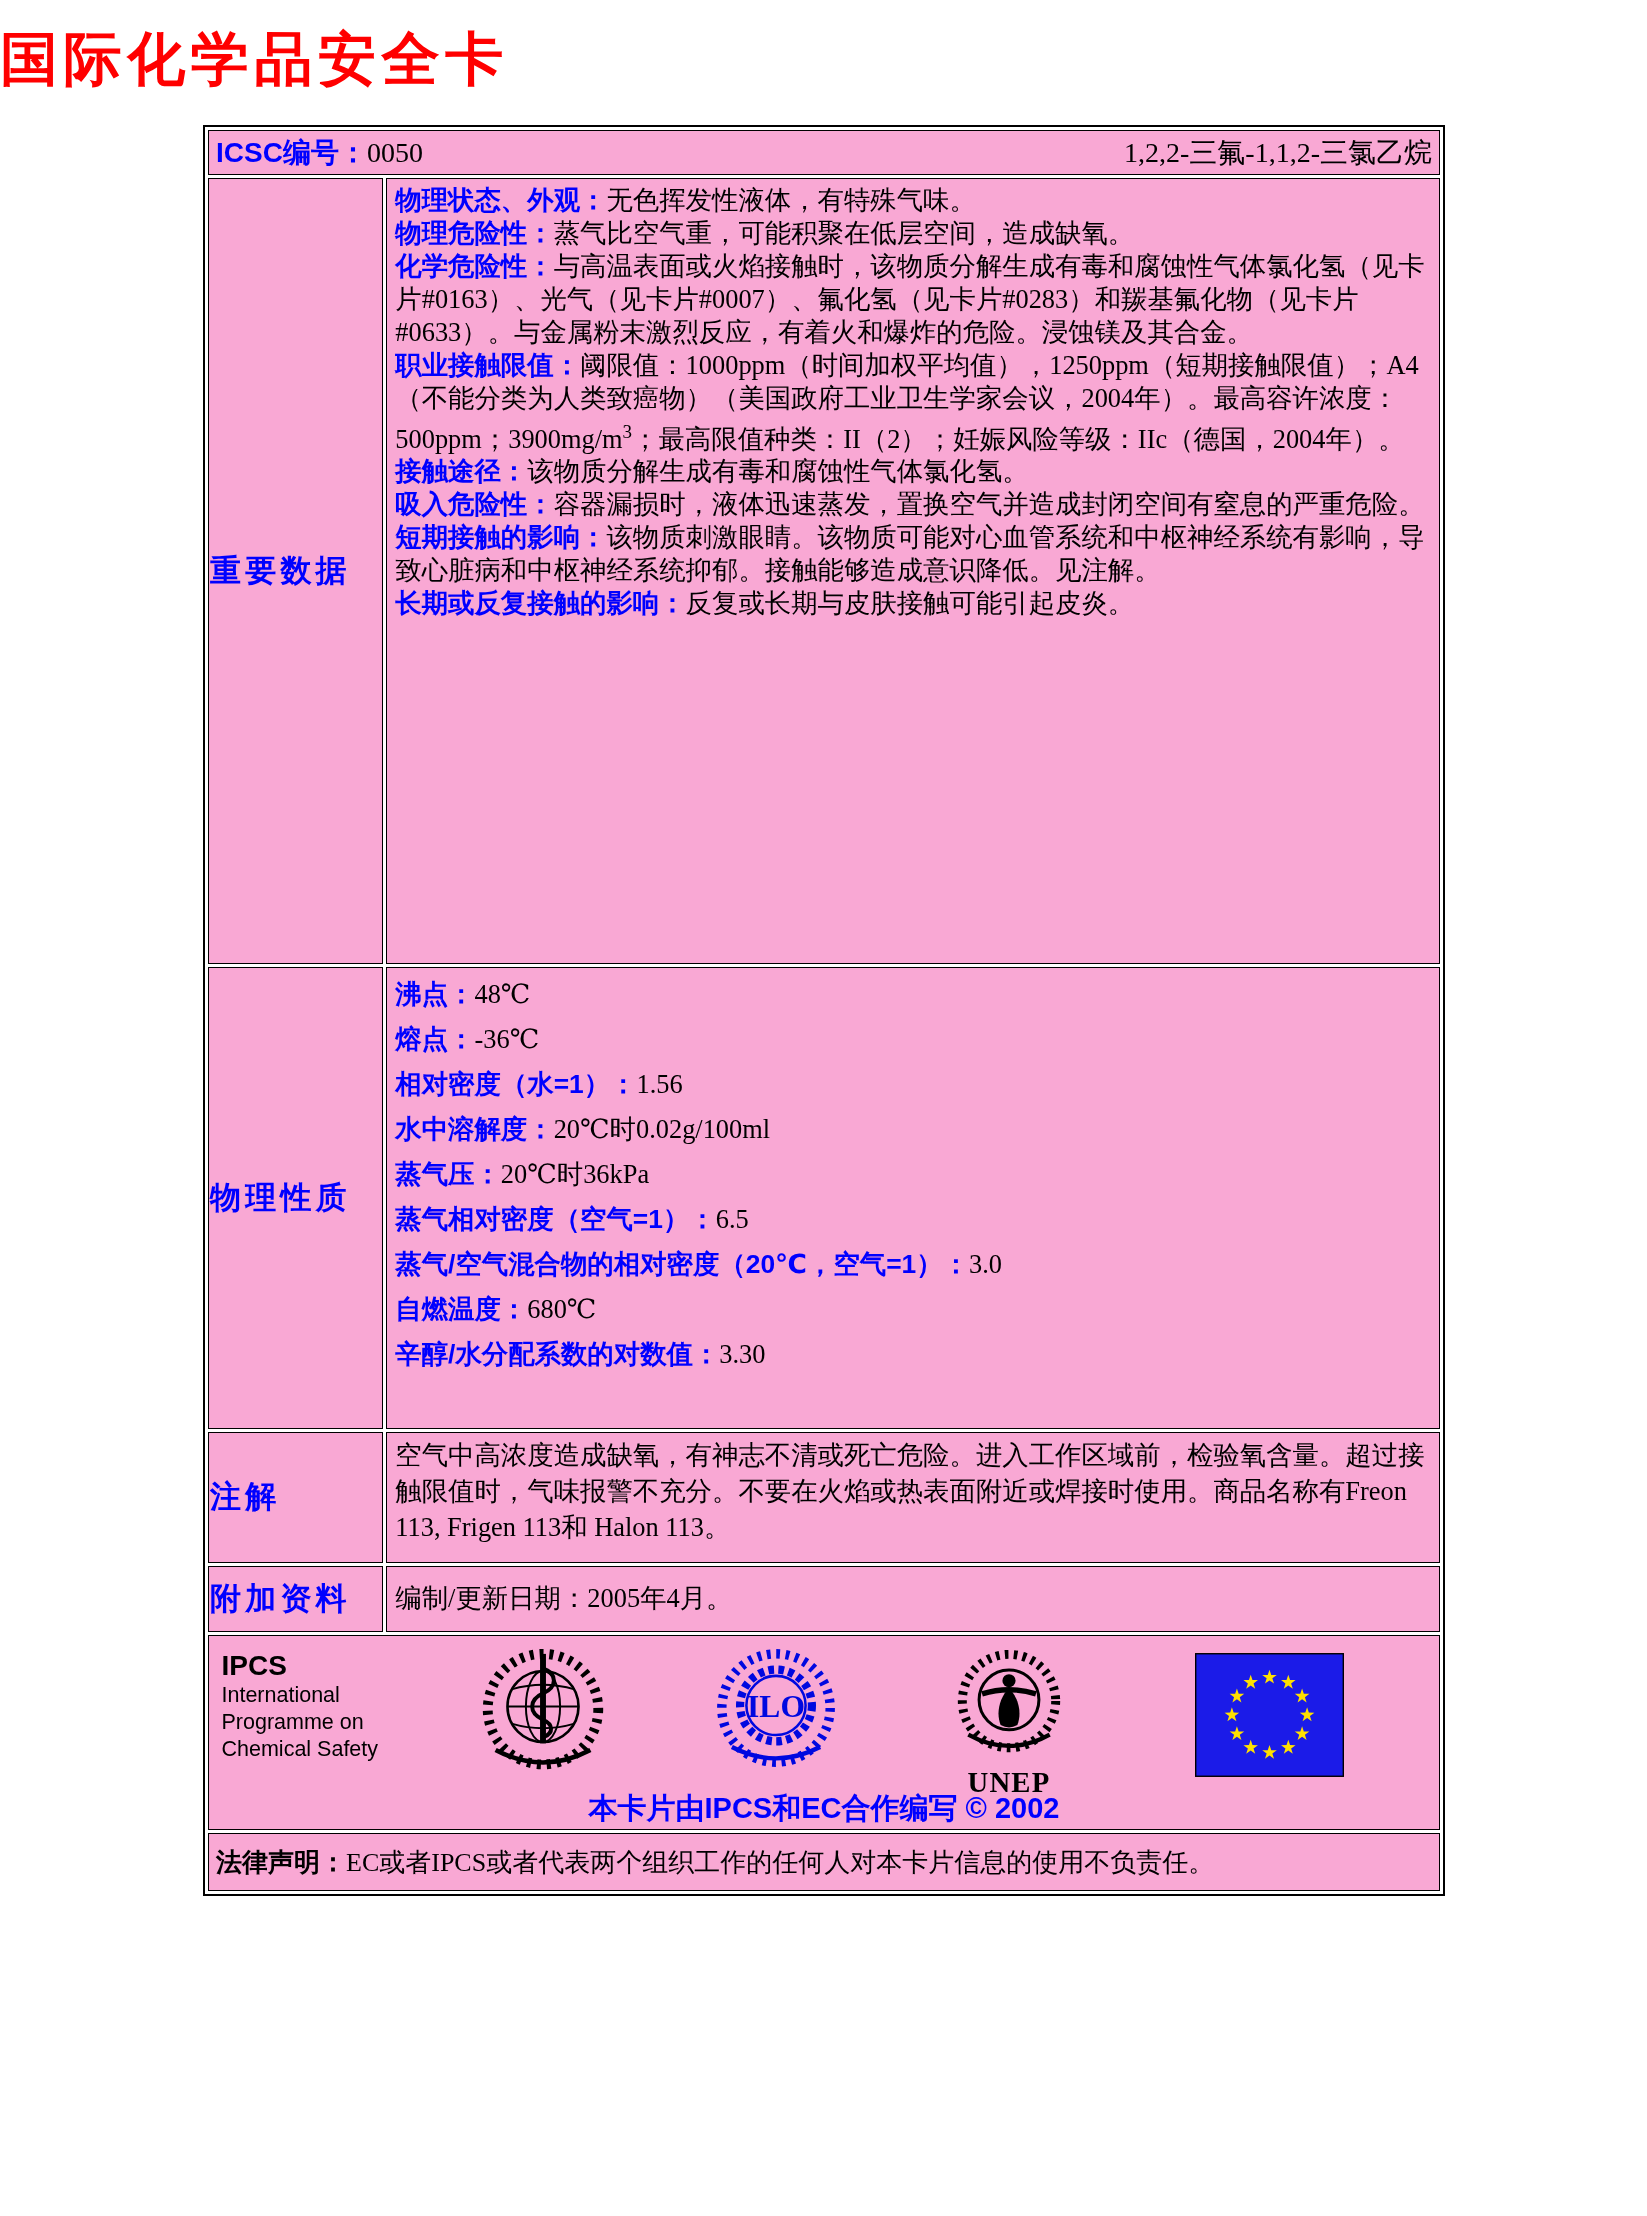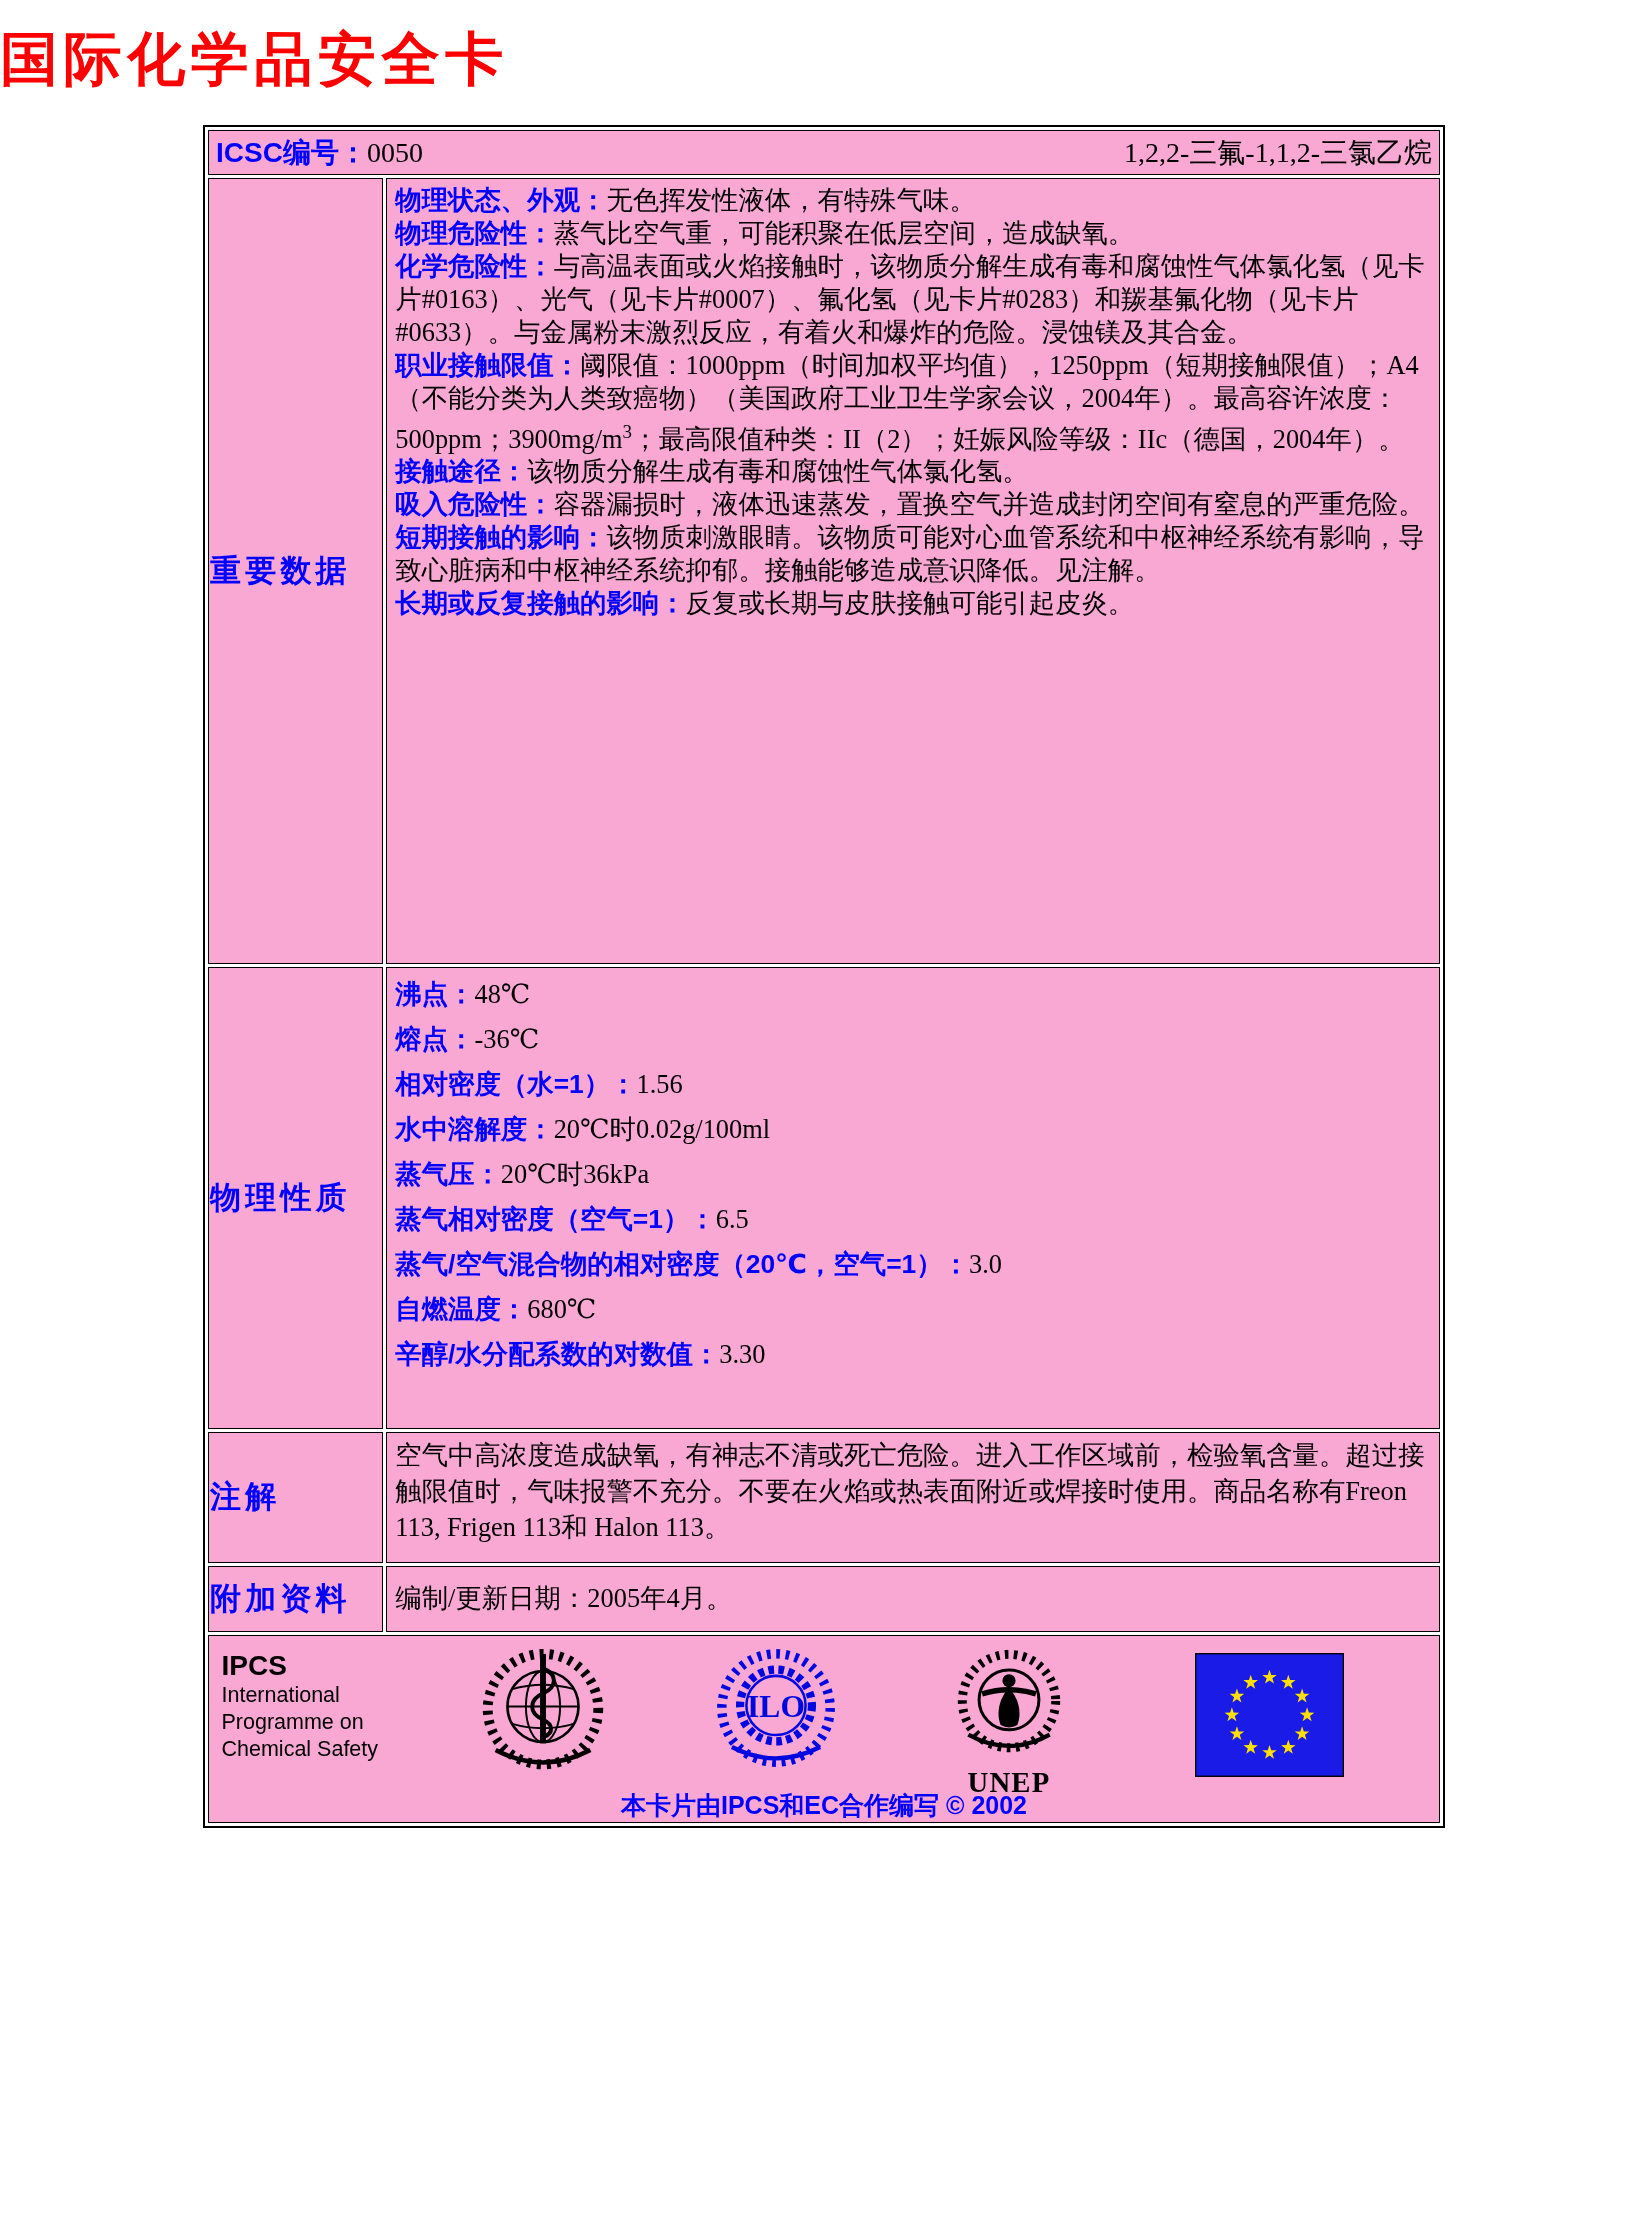--- a/index.html
+++ b/index.html
@@ -36,21 +36,21 @@
   .logos-row{display:flex;align-items:flex-start;padding:9.7px 0 0 12.5px;}
   .ipcs-block{width:208px;font-family:"Liberation Sans","DejaVu Sans",sans-serif;padding-top:4.2px;}
   .ipcs-acronym{font-size:28px;font-weight:bold;line-height:32px;}
   .ipcs-line{font-size:21.5px;line-height:27px;}
   .logo-who{margin-left:47px;}
   .logo-ilo{margin-left:104px;}
   .logo-unep{margin-left:110px;}
   .logo-eu{margin-left:126px;margin-top:7px;}
   .logos-caption{
     text-align:center;margin-top:-8.3px;
-    color:#0000ff;font-weight:bold;font-size:25px;
+    color:#0000ff;font-weight:bold;font-size:29px;
     font-family:"Liberation Sans","DejaVu Sans",sans-serif;
   }
   td.legal-cell{height:56px;vertical-align:middle;font-size:26px;padding:0 7px;}
   .legal-label{
     font-weight:bold;color:#000;
     font-family:"Liberation Sans","DejaVu Sans",sans-serif;
   }
 </style>
 </head>
 <body>
@@ -173,15 +173,20 @@
           </g>
         </svg>
       </div>
       <div class="logos-caption">
         <span>本卡片由IPCS和EC合作编写</span>
         <span>© 2002</span>
       </div>
     </td>
   </tr>
 
+  <tr>
+    <td class="legal-cell" colspan="2">
+      <span class="legal-label">法律声明：</span><span>EC或者IPCS或者代表两个组织工作的任何人对本卡片信息的使用不负责任。</span>
+    </td>
+  </tr>
 </tbody>
   </table>
 
 
 </body></html>

